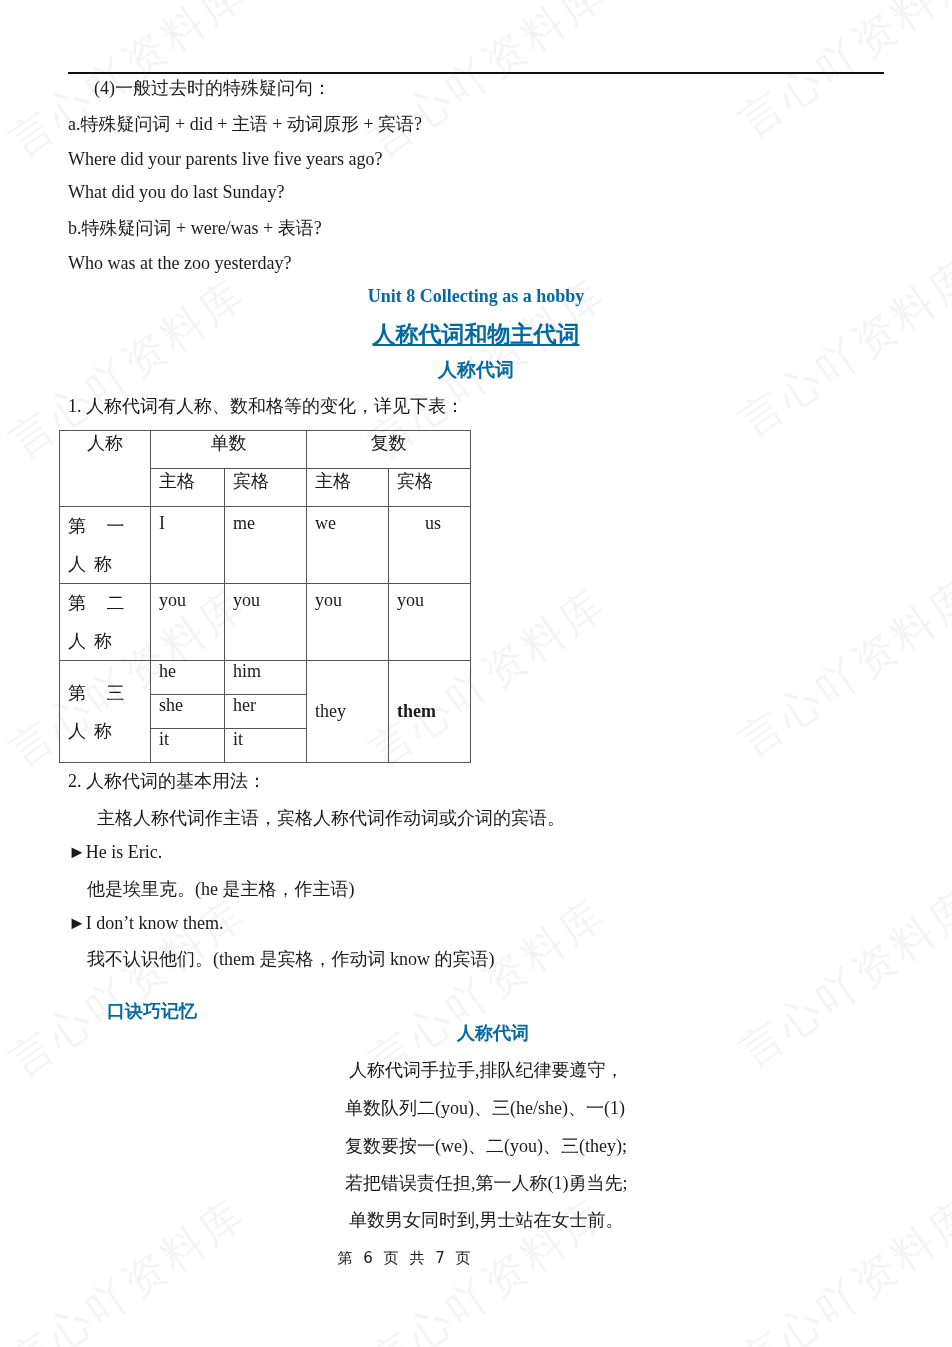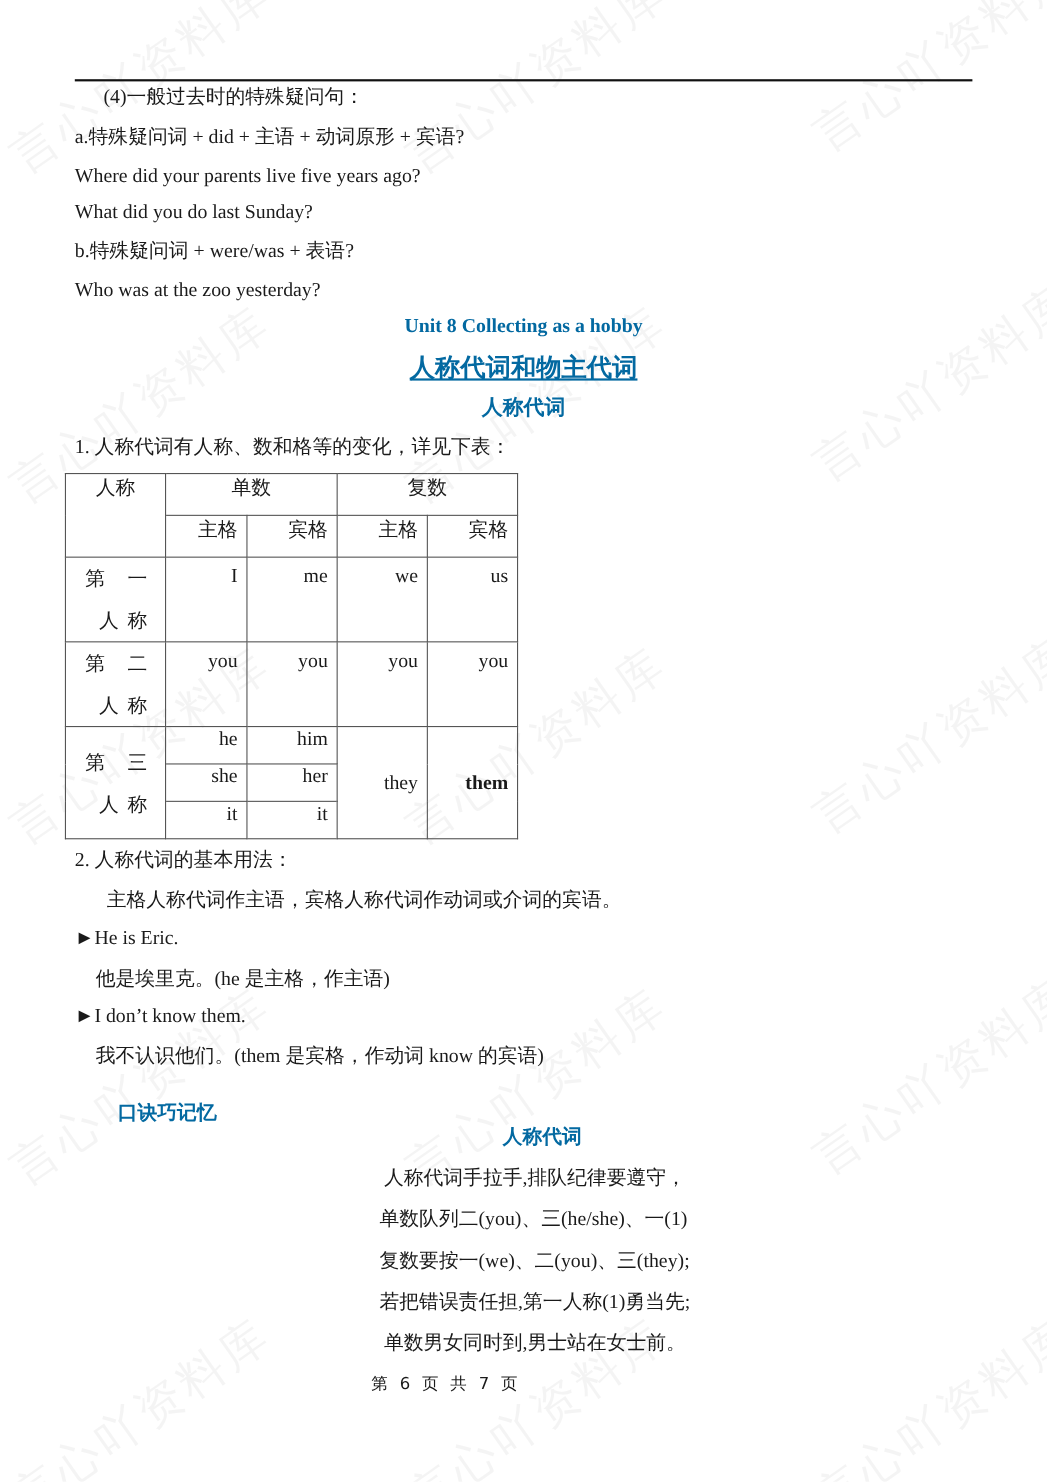--- a/index.html
+++ b/index.html
@@ -3,21 +3,21 @@
 <meta charset="utf-8">
 <style>
   html,body{margin:0;padding:0;background:#fff;}
   body{width:952px;height:1347px;position:relative;overflow:hidden;font-family:"Liberation Serif","DejaVu Serif",serif;color:#1a1a1a;}
   .wm{position:absolute;font-family:"DejaVu Sans",sans-serif;font-size:42px;color:rgba(0,0,0,0.045);transform:rotate(-35deg);white-space:nowrap;pointer-events:none;letter-spacing:4px;}
   .rule{position:absolute;left:68px;top:72px;width:816px;height:1.5px;background:#111;}
   .line{position:absolute;font-size:18px;white-space:nowrap;}
   .red{color:#0369a1;font-weight:bold;}
   .center{left:0;width:952px;text-align:center;}
   table.pron{position:absolute;left:59px;top:430px;border-collapse:collapse;font-size:18px;}
-  table.pron td{border:1px solid #555;padding:0 8px;vertical-align:top;text-align:right;}
+  table.pron td{border:1px solid #555;padding:0 8px;vertical-align:top;}
   .footer{position:absolute;left:0;width:811px;top:1249px;text-align:center;font-family:"DejaVu Sans",sans-serif;font-size:15px;letter-spacing:3px;}
 </style>
 </head>
 <body>
 
 <div class="wm" style="left:-10px;top:40px;">言心吖资料库</div>
 <div class="wm" style="left:350px;top:40px;">言心吖资料库</div>
 <div class="wm" style="left:720px;top:20px;">言心吖资料库</div>
 <div class="wm" style="left:-10px;top:340px;">言心吖资料库</div>
 <div class="wm" style="left:350px;top:340px;">言心吖资料库</div>

